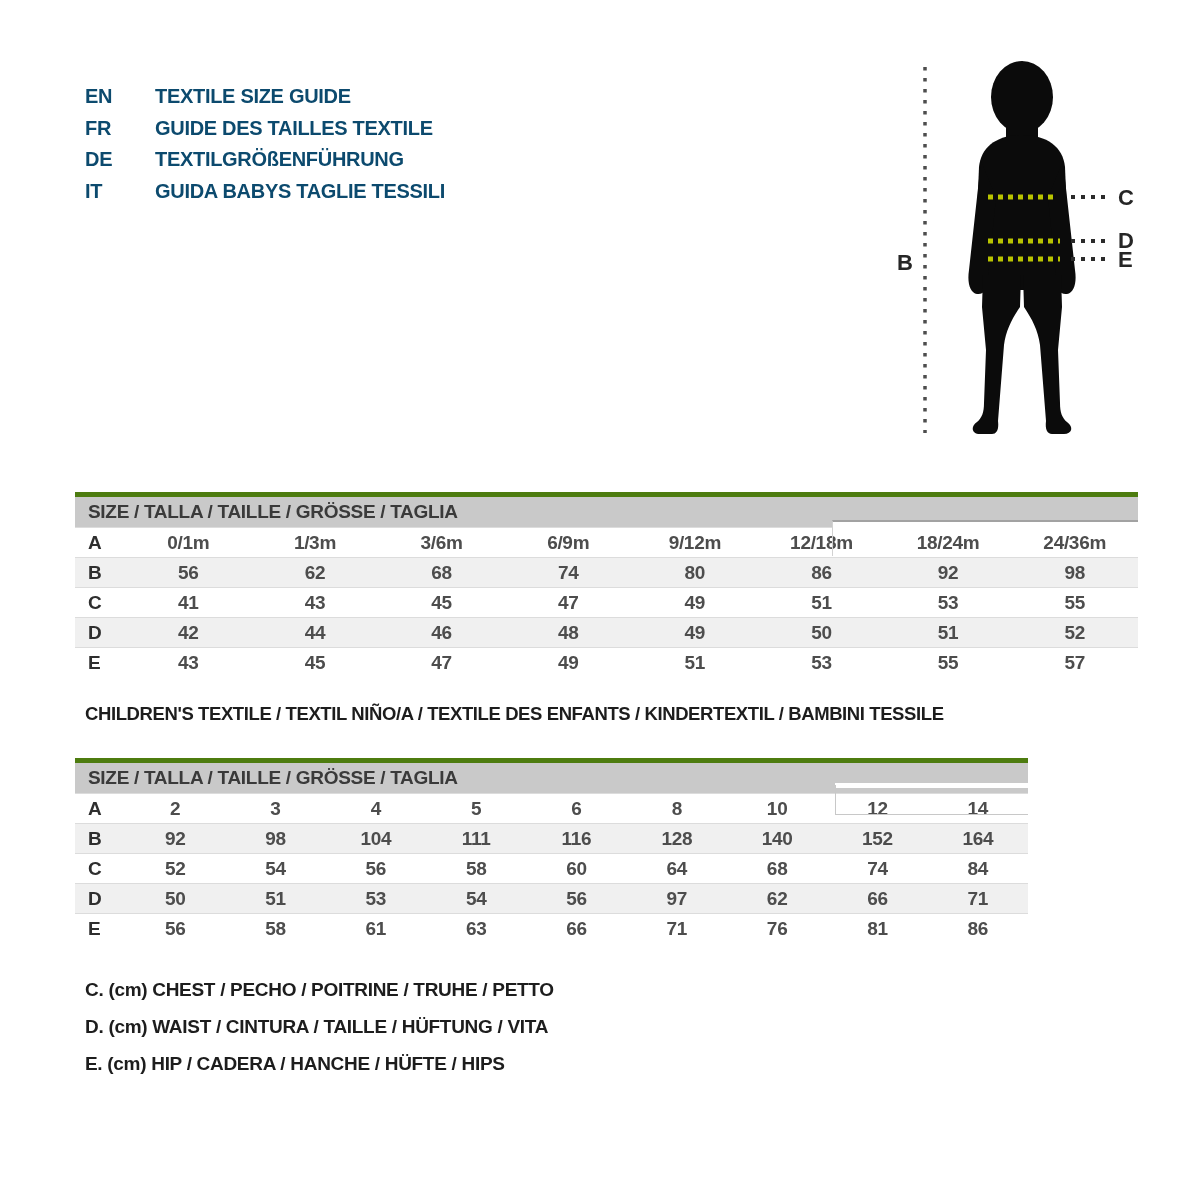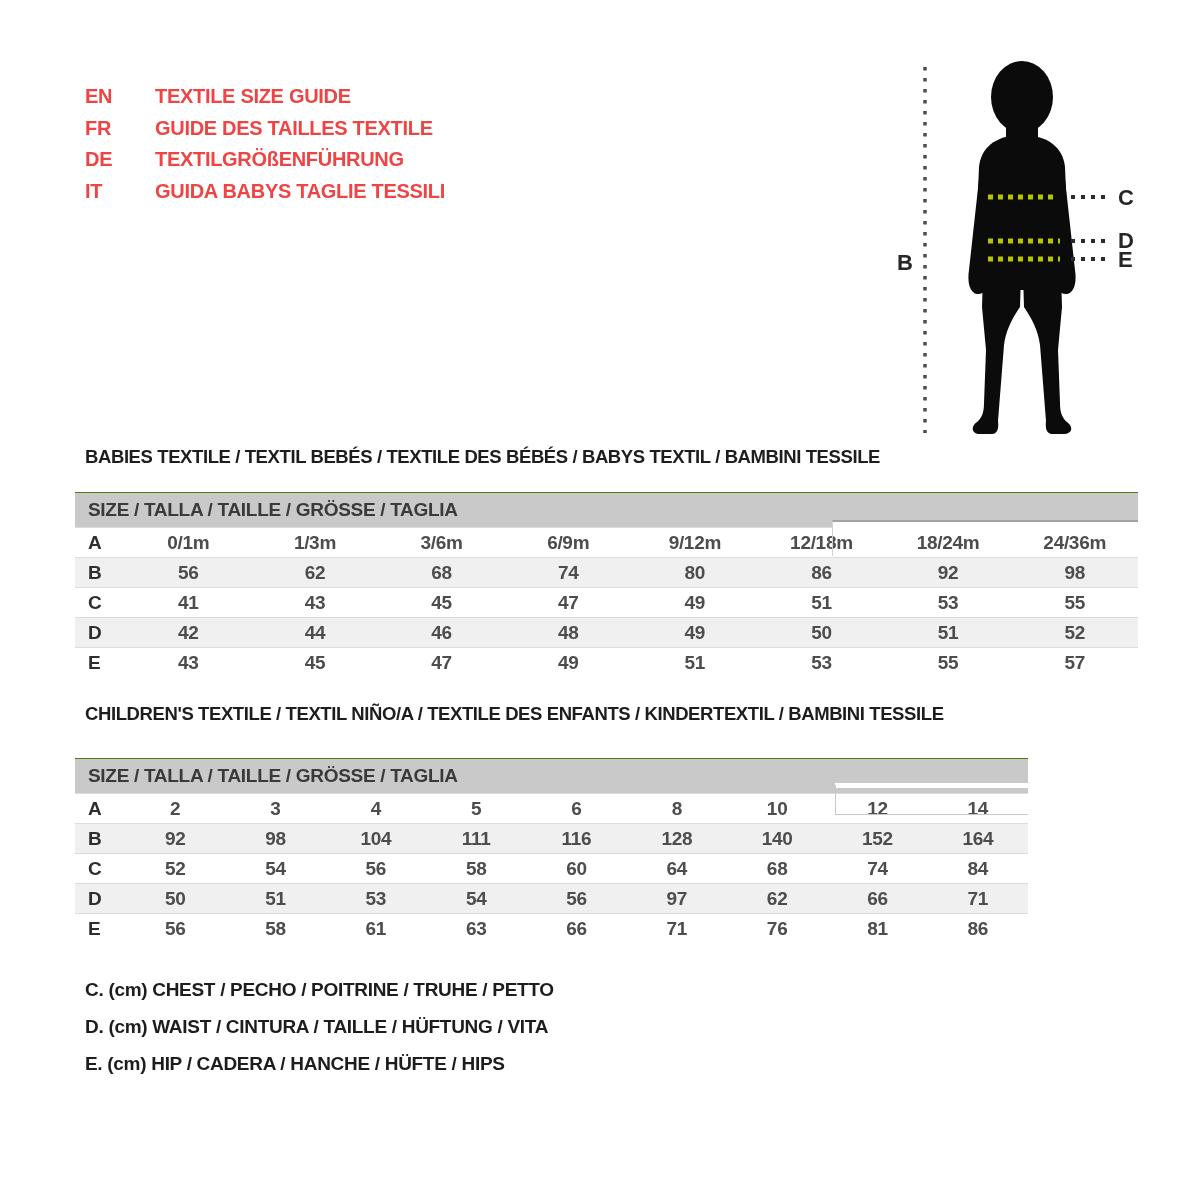--- a/index.html
+++ b/index.html
@@ -2,33 +2,33 @@
 <html><head>
 <meta charset="utf-8">
 <style>
   html,body{margin:0;padding:0;background:#ffffff;}
   .page{
     position:relative;width:1200px;height:1200px;background:#ffffff;overflow:hidden;
     font-family:"Liberation Sans",sans-serif;font-weight:700;letter-spacing:-0.3px;
   }
   
   .lang-block{position:absolute;left:85px;top:81px;}
-  .lang-row{display:flex;line-height:31.5px;font-size:20px;color:#ef4444;}
+  .lang-row{display:flex;line-height:31.5px;font-size:20px;color:#0c4a6e;}
   .lang-code{width:70px;}
   
   .section-title{position:absolute;left:85px;font-size:18.5px;color:#1d1d1d;letter-spacing:-0.4px;white-space:nowrap;}
   .babies-title{top:446px;}
   .children-title{top:703px;}
   
   .size-table{position:absolute;left:75px;}
   .babies-table{top:492px;width:1063px;}
   .children-table{top:758px;width:953px;}
   .thead{height:35px;background:#c9c9c9;display:flex;align-items:center;
          padding-left:13px;box-sizing:border-box;font-size:19px;color:#3a3a3a;
-         border-top:1px solid #4d7c0f;}
+         border-top:5px solid #4d7c0f;}
   .trow{display:flex;height:29px;align-items:center;font-size:19px;color:#4d4d4d;
         border-top:1px solid #dcdcdc;}
   .trow:first-of-type{border-top:none;}
   .trow.alt{background:#f0f0f0;}
   .tlabel{width:50px;padding-left:13px;box-sizing:border-box;color:#2e2e2e;}
   .tcell{flex:1;text-align:center;}
   
   .white-patch{position:absolute;background:#ffffff;}
   .patch-babies{left:832px;top:520px;width:306px;height:8px;}
   .patch-children{left:835px;top:783px;width:193px;height:5px;}
@@ -90,21 +90,20 @@
 
     <line x1="113" y1="214" x2="185" y2="214" stroke="#b9c400" stroke-width="5" stroke-dasharray="5 5"></line>
     <line x1="196" y1="214" x2="233" y2="214" stroke="#2b2b2b" stroke-width="4" stroke-dasharray="4 6"></line>
 
     <text x="22" y="225">B</text>
     <text x="243" y="160">C</text>
     <text x="243" y="203">D</text>
     <text x="243" y="222">E</text>
   </svg>
 
-  <div class="section-title babies-title">BABIES TEXTILE / TEXTIL BEBÉS / TEXTILE DES BÉBÉS / BABYS TEXTIL / BAMBINI TESSILE</div>
   <div class="size-table babies-table" id="babiesTable">
       <div class="thead">SIZE / TALLA / TAILLE / GRÖSSE / TAGLIA</div>
       <div class="trow">
         <span class="tlabel">A</span>
         <span class="tcell">0/1m</span>
         <span class="tcell">1/3m</span>
         <span class="tcell">3/6m</span>
         <span class="tcell">6/9m</span>
         <span class="tcell">9/12m</span>
         <span class="tcell">12/18m</span>

